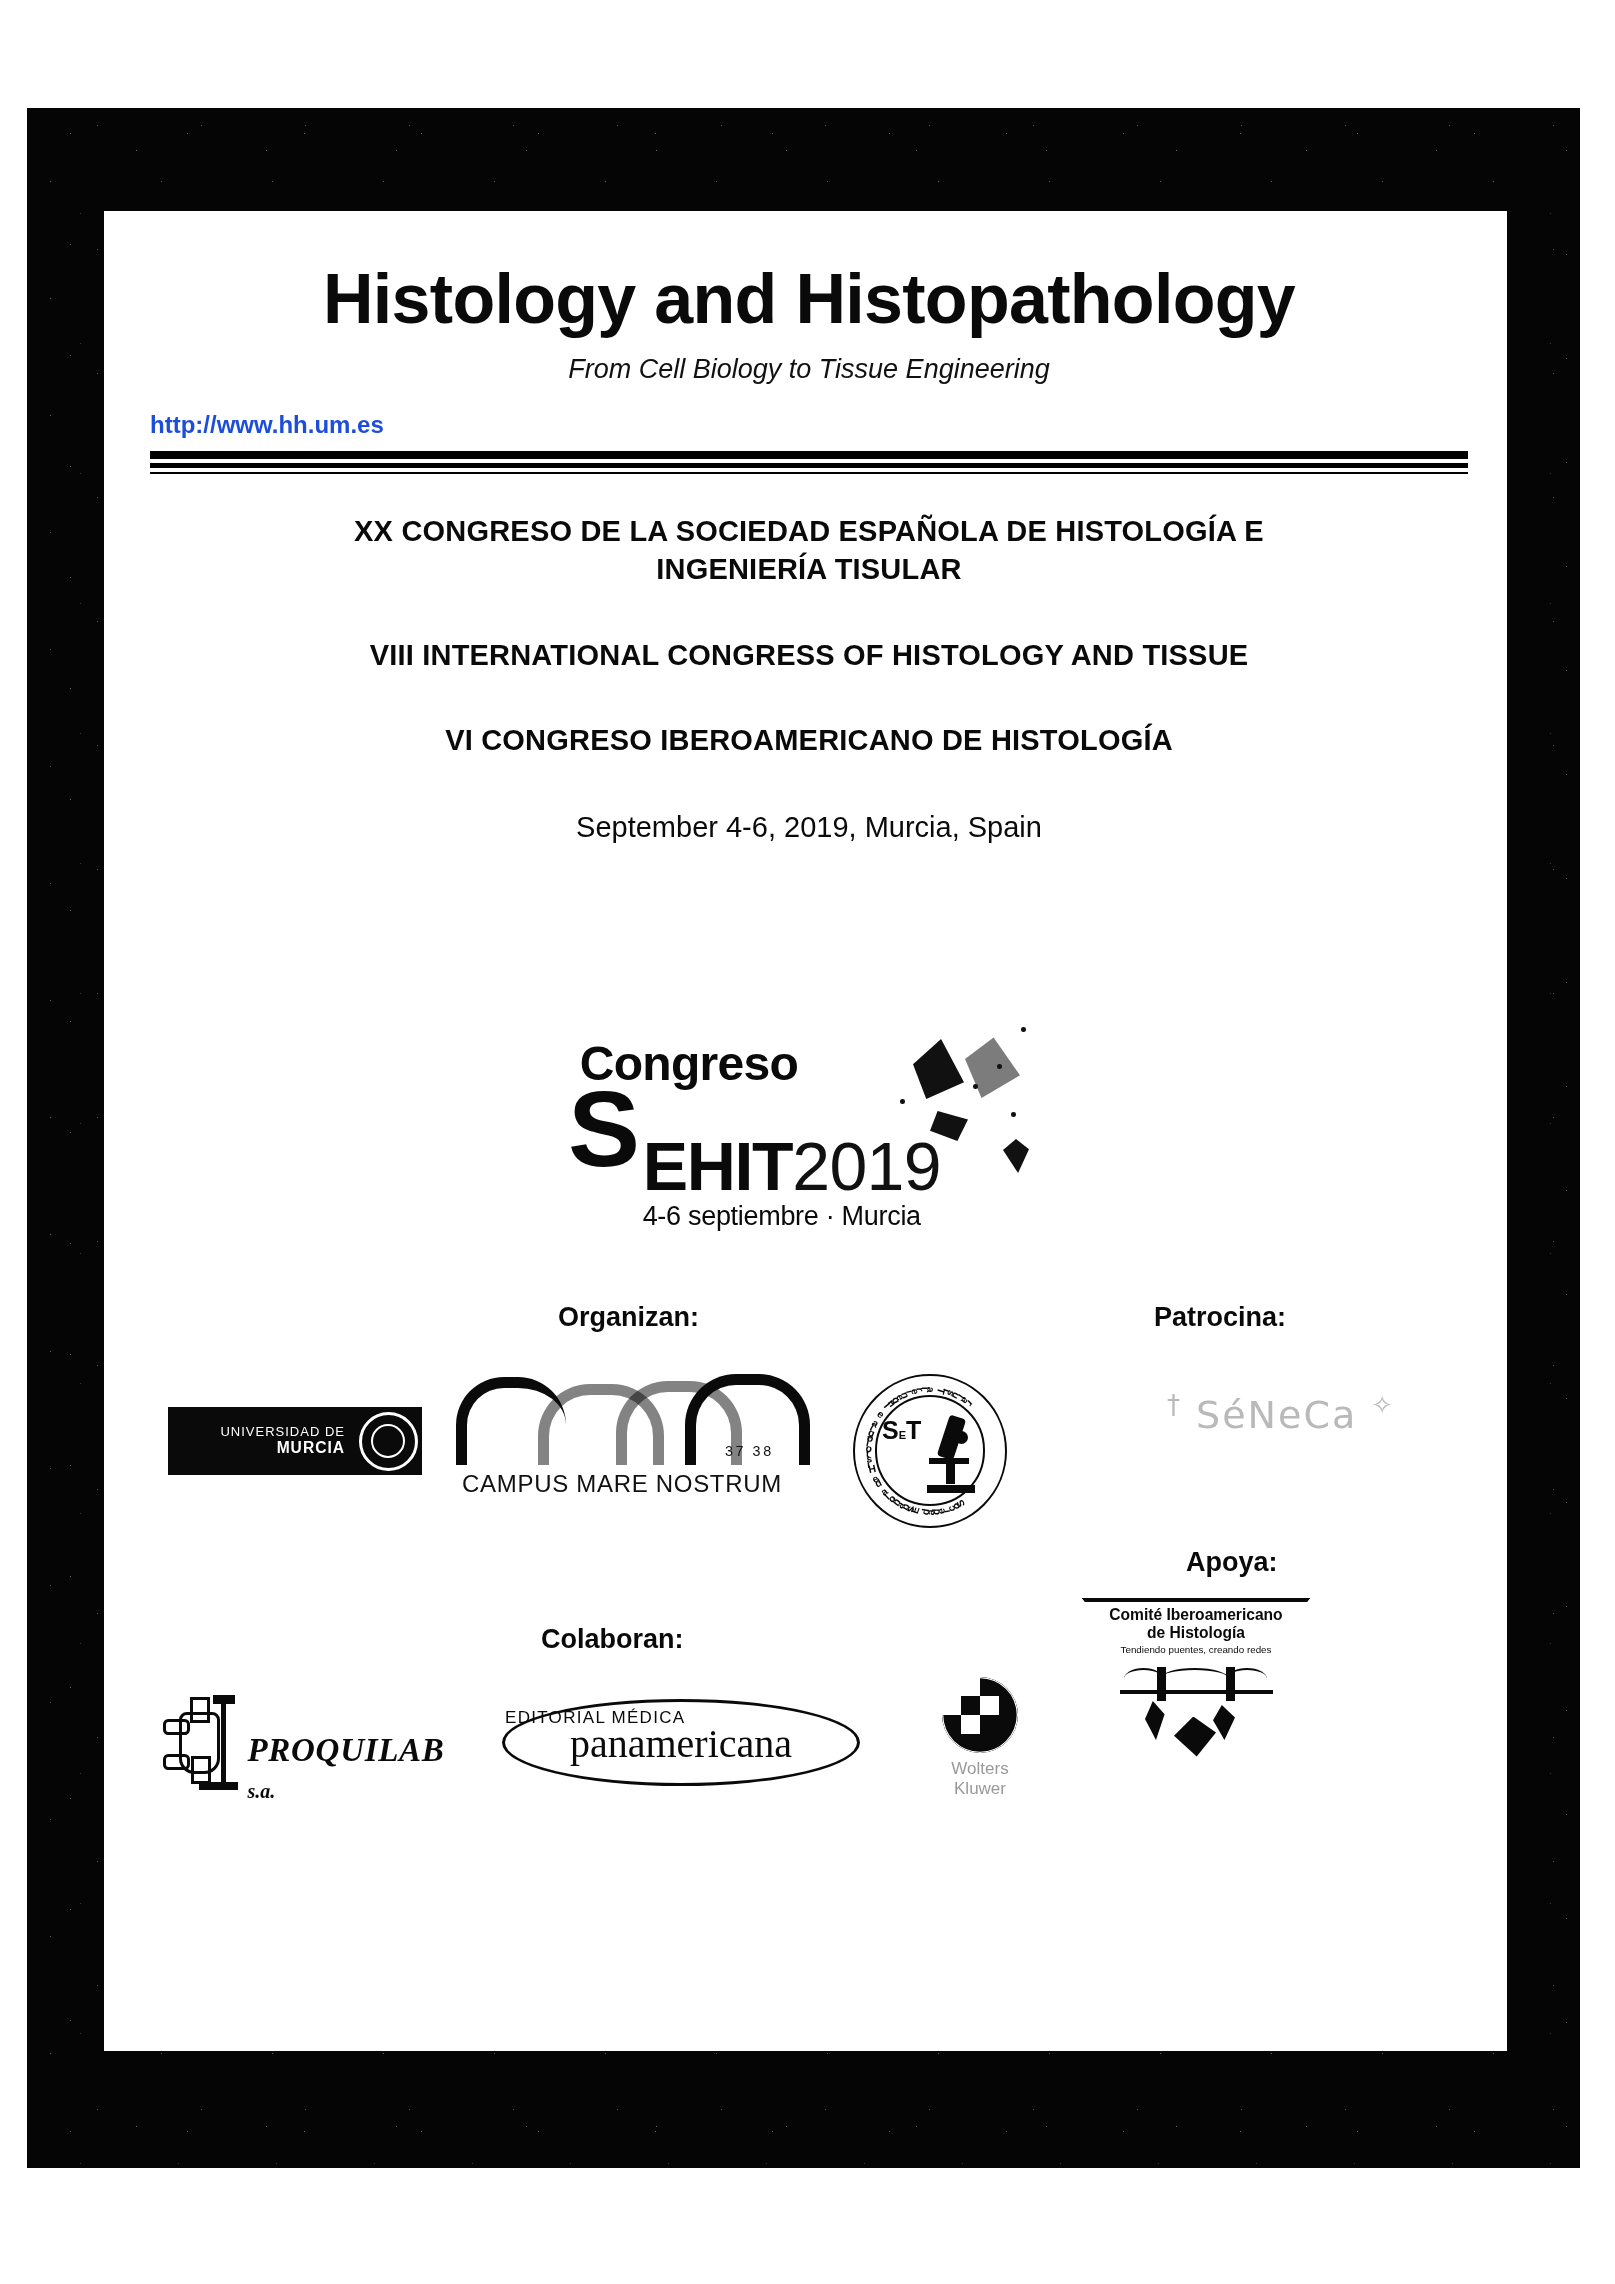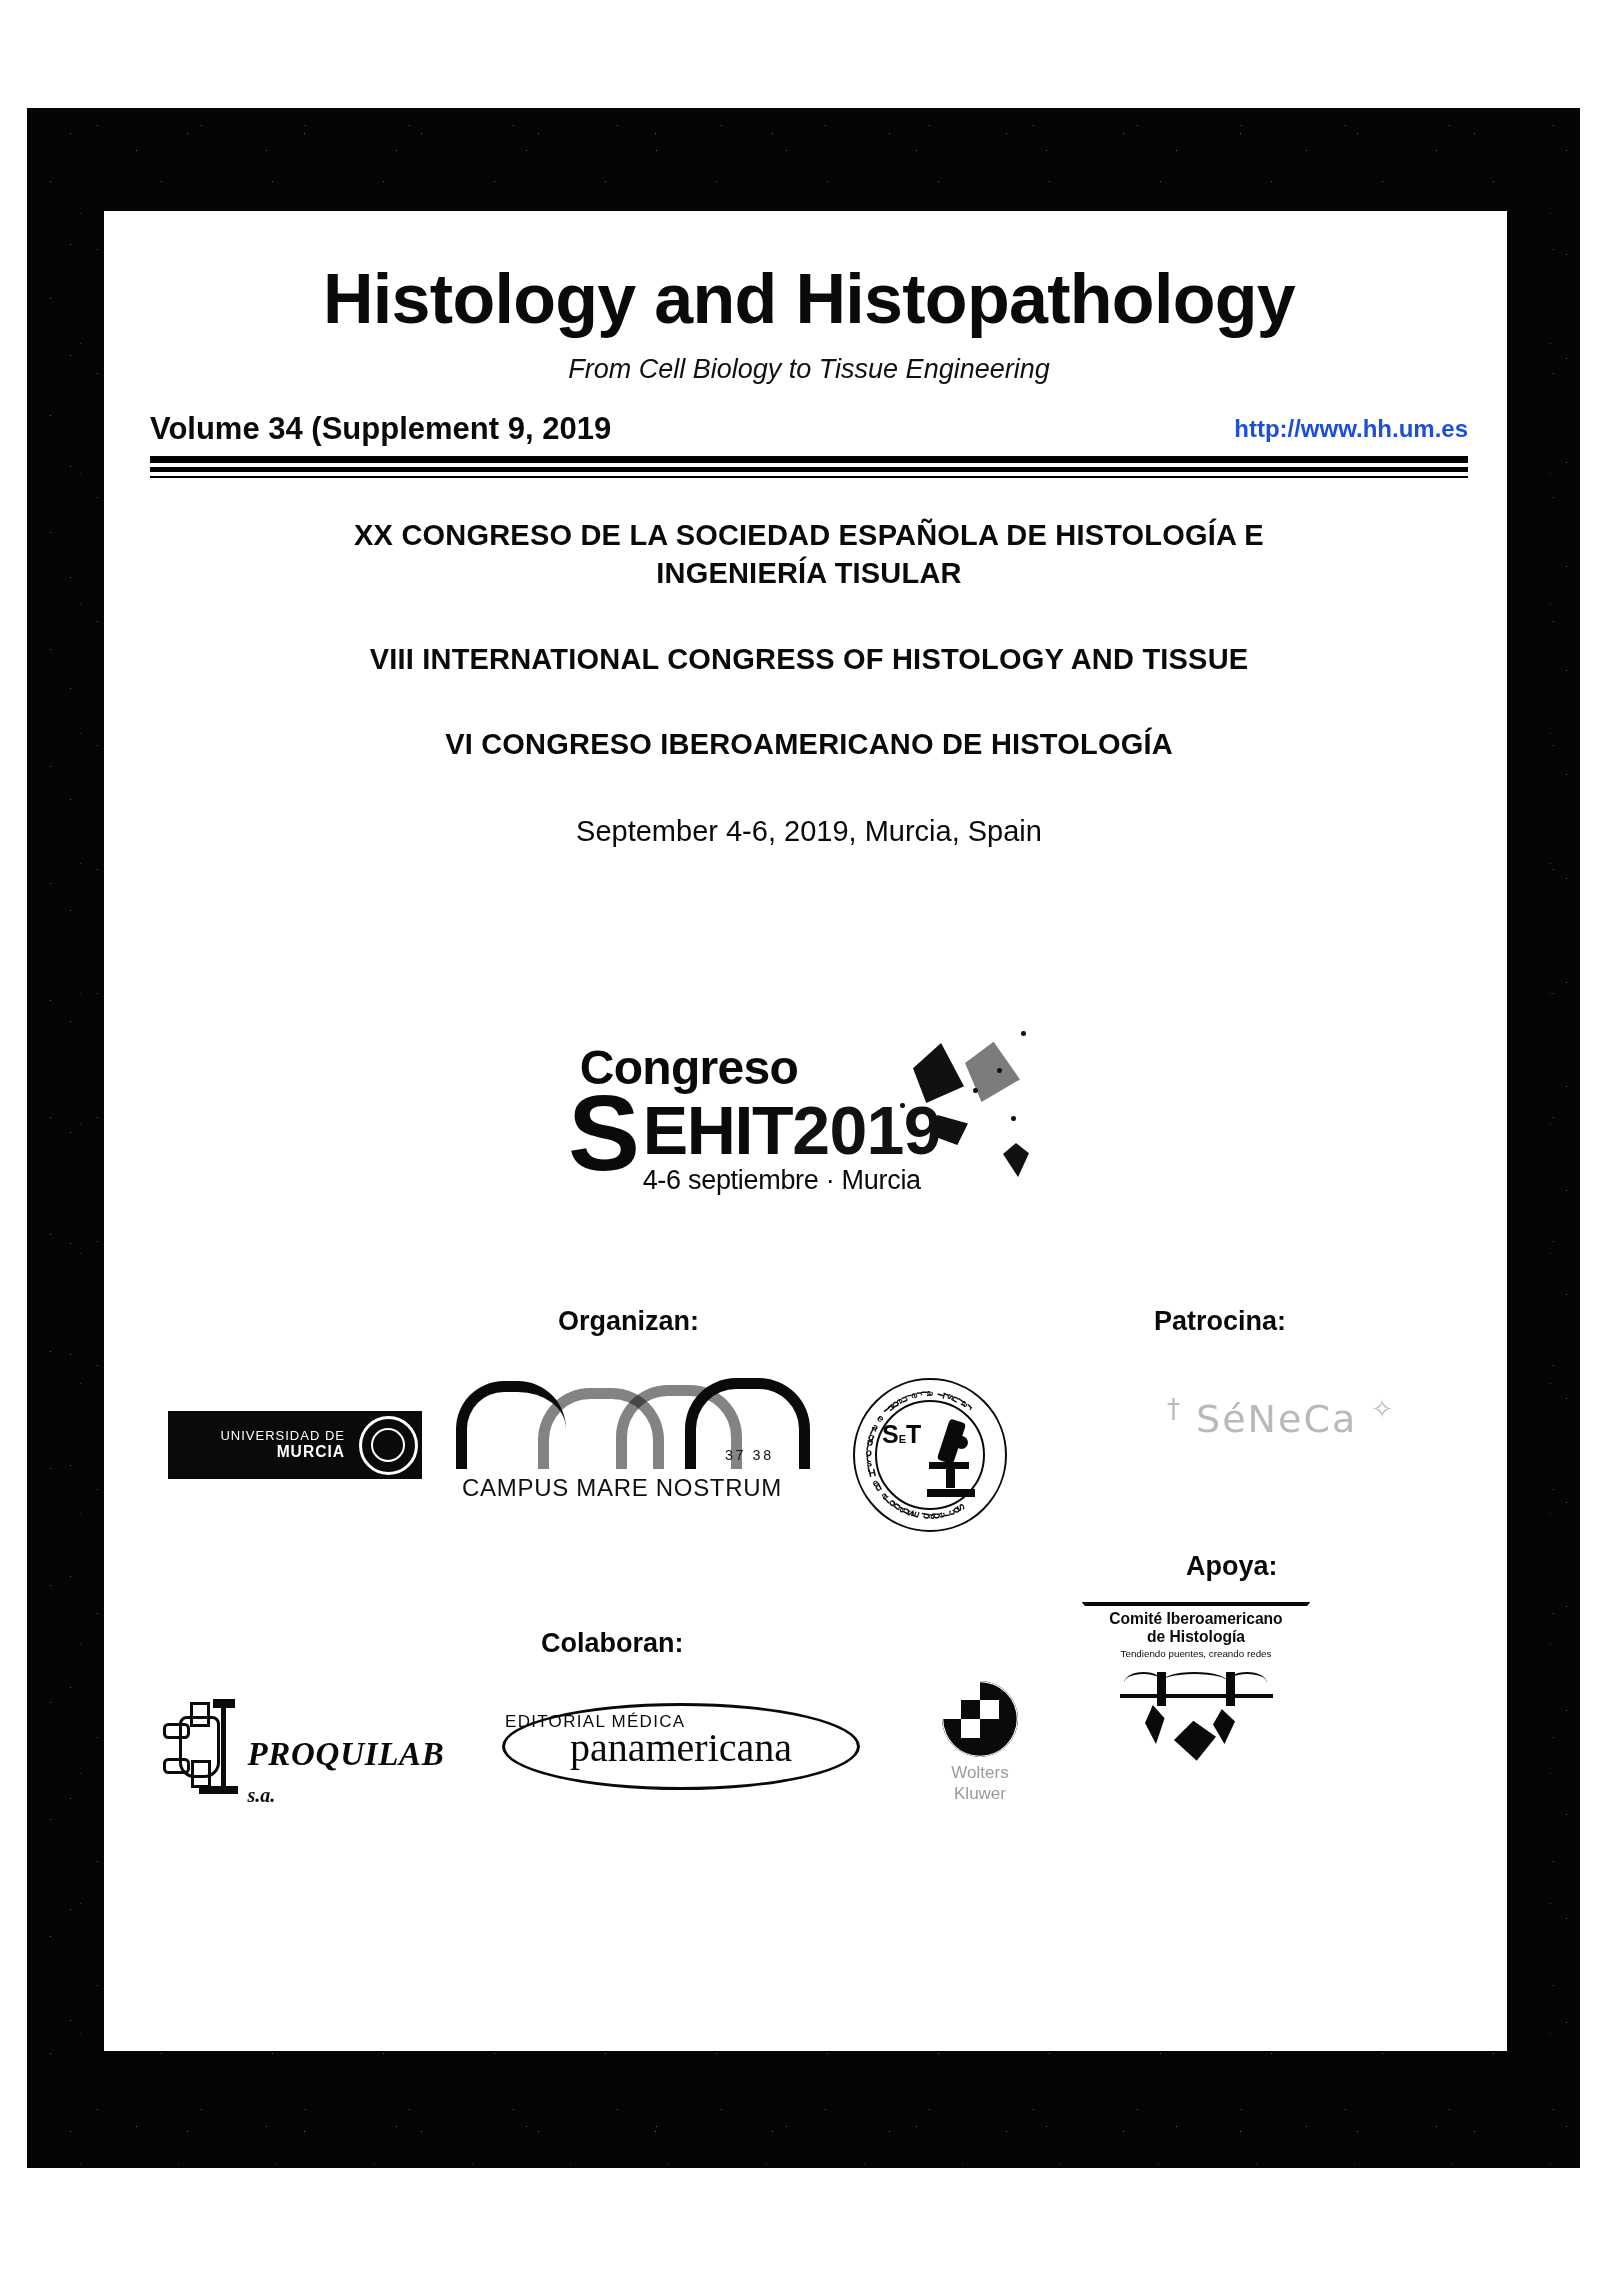--- a/index.html
+++ b/index.html
@@ -44,21 +44,21 @@
 
   
   #sehit-logo{position:relative;width:482px;margin:196px auto 0 auto;height:189px;}
   .sl-congreso{font-size:48px;font-weight:bold;letter-spacing:-0.7px;color:#0a0a0a;
     position:absolute;left:11.7px;top:0;line-height:1;}
   .sl-main{position:absolute;left:0;top:47px;display:flex;align-items:flex-start;}
   .sl-S{font-size:108px;font-weight:bold;line-height:.78;color:#0a0a0a;}
   .sl-right{margin-left:2.6px;margin-top:9px;}
   .sl-row{display:flex;align-items:baseline;}
   .sl-ehit{font-size:68px;font-weight:bold;letter-spacing:-1.3px;line-height:.9;color:#0a0a0a;}
-  .sl-2019{font-size:68px;font-weight:bold;letter-spacing:-0.7px;line-height:.9;color:#111;}
+  .sl-2019{font-size:68px;font-weight:normal;letter-spacing:-0.7px;line-height:.9;color:#111;margin-top:40px;}
   .sl-tag{font-size:27px;color:#0a0a0a;margin-top:3.9px;letter-spacing:-0.3px;}
   
   .sl-art{position:absolute;left:306px;top:-39px;width:176px;height:163px;}
   .sl-art .sh{position:absolute;background:#111;}
   .sl-art .c1{width:51px;height:60px;left:39px;top:38px;
       clip-path:polygon(55% 0,100% 72%,26% 100%,0 42%);}
   .sl-art .c2{width:55px;height:63px;left:91px;top:34px;opacity:.55;
       clip-path:polygon(52% 4%,100% 64%,30% 100%,0 38%);}
   .sl-art .c3{width:38px;height:30px;left:56px;top:110px;
       clip-path:polygon(20% 0,100% 28%,72% 100%,0 66%);}
@@ -196,21 +196,20 @@
 
 <div id="scan-border"></div>
 
 <div id="page">
  <div id="page-inner">
 
   <div class="journal-title">Histology and Histopathology</div>
   <div class="journal-sub">From Cell Biology to Tissue Engineering</div>
 
   <div class="volume-row">
-    <div class="volume-text">Volume 34 (Supplement 9, 2019</div>
     <div class="journal-url">http://www.hh.um.es</div>
   </div>
 
   <div class="rule">
     <div class="r1"></div>
         <div class="r2"></div>
         <div class="r3"></div>
   </div>
 
   <div class="congress">

